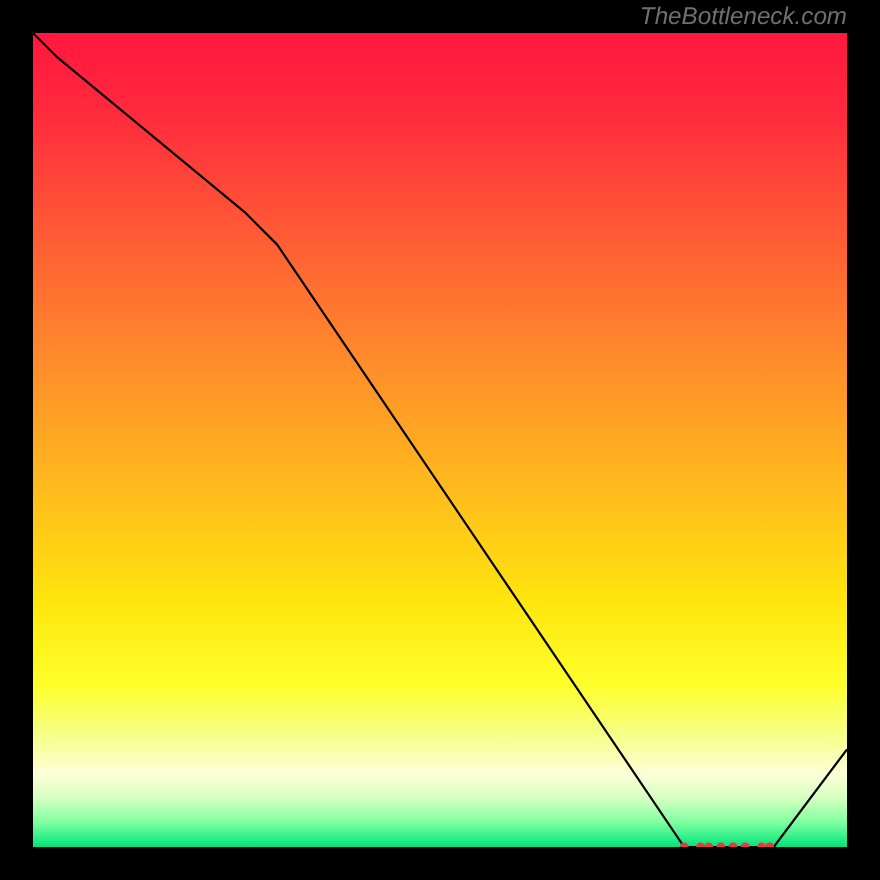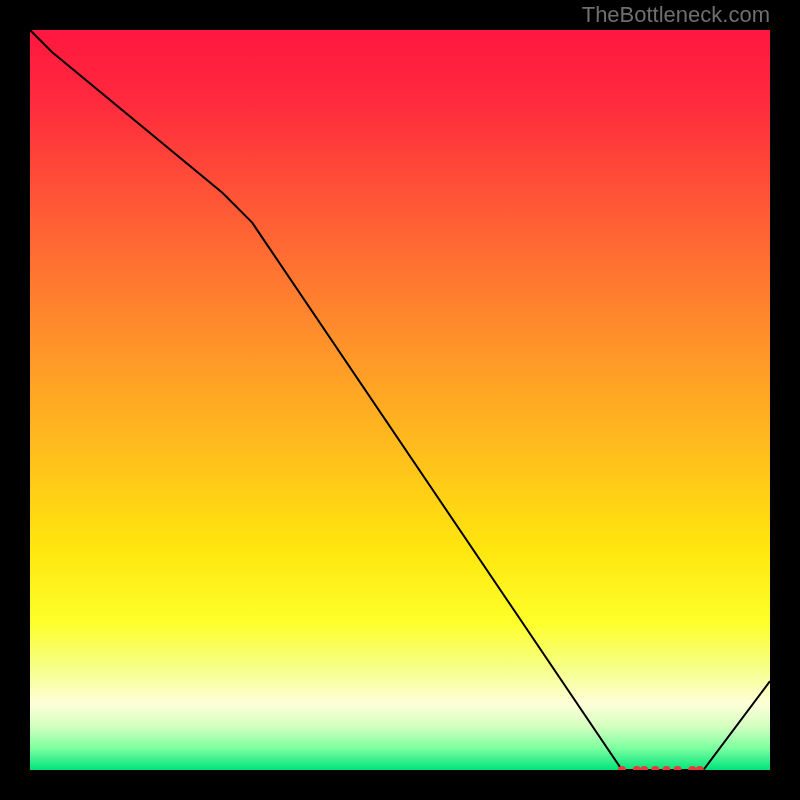--- a/index.html
+++ b/index.html
@@ -17,20 +17,21 @@
     background: #000;
   }
   .watermark {
     position: absolute;
     top: 2px;
     right: 30px;
     color: #6f6f6f;
     font-size: 22px;
     font-weight: 500;
     z-index: 10;
+    font-style: italic;
   }
   .plot-frame {
     position: absolute;
     left: 30px;
     top: 30px;
     width: 740px;
     height: 740px;
     overflow: hidden;
   }
   .gradient-bg {

